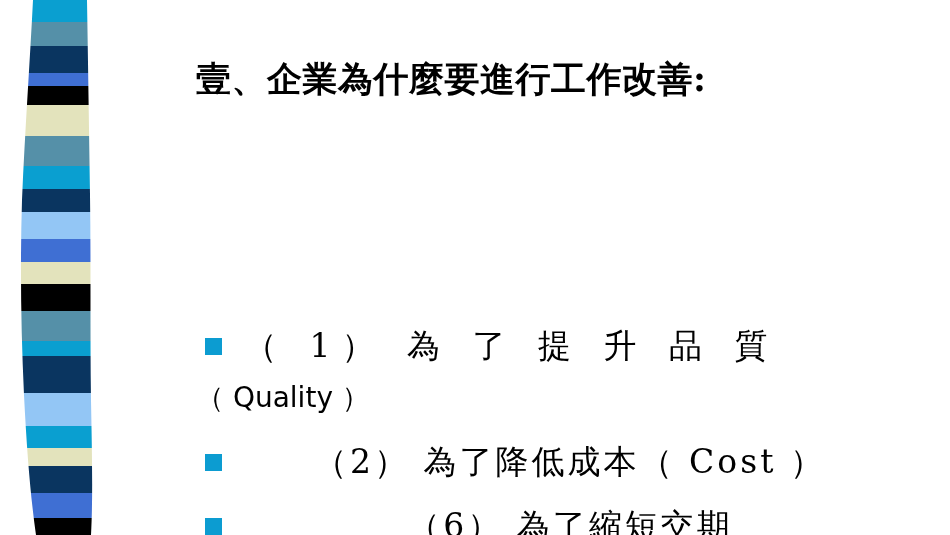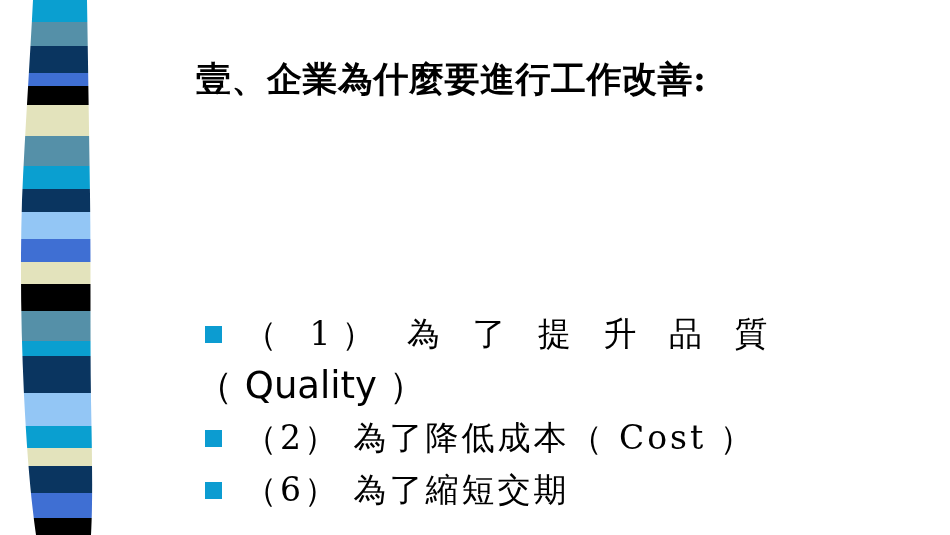--- a/index.html
+++ b/index.html
@@ -67,35 +67,36 @@
     display: block;
   }
   .bullet-text {
     display: block;
     padding-left: 48px;
     font-family: "DejaVu Serif", "Liberation Serif", serif;
     font-size: 33px;
     line-height: 52px;
     color: #000000;
     white-space: nowrap;
+    margin-top: 12px;
   }
   
   .t-justified {
     letter-spacing: 11px;
   }
   .wrap-line {
     display: block;
     padding-left: 0px;
     font-family: "DejaVu Sans", "Liberation Sans", sans-serif;
-    font-size: 37px;
+    font-size: 28px;
     line-height: 52px;
     color: #000000;
     white-space: nowrap;
   }
-  .sp-2 { letter-spacing: 3px; }
+  .sp-2 { letter-spacing: 3px; text-align: center; }
 </style>
 </head>
 <body>
 
 <div id="slide">
 
   <svg id="ribbon" viewBox="0 0 120 535" width="120" height="535" preserveAspectRatio="none">
     <defs>
       <clipPath id="ribbonClip">
         <path d="M 33,0

